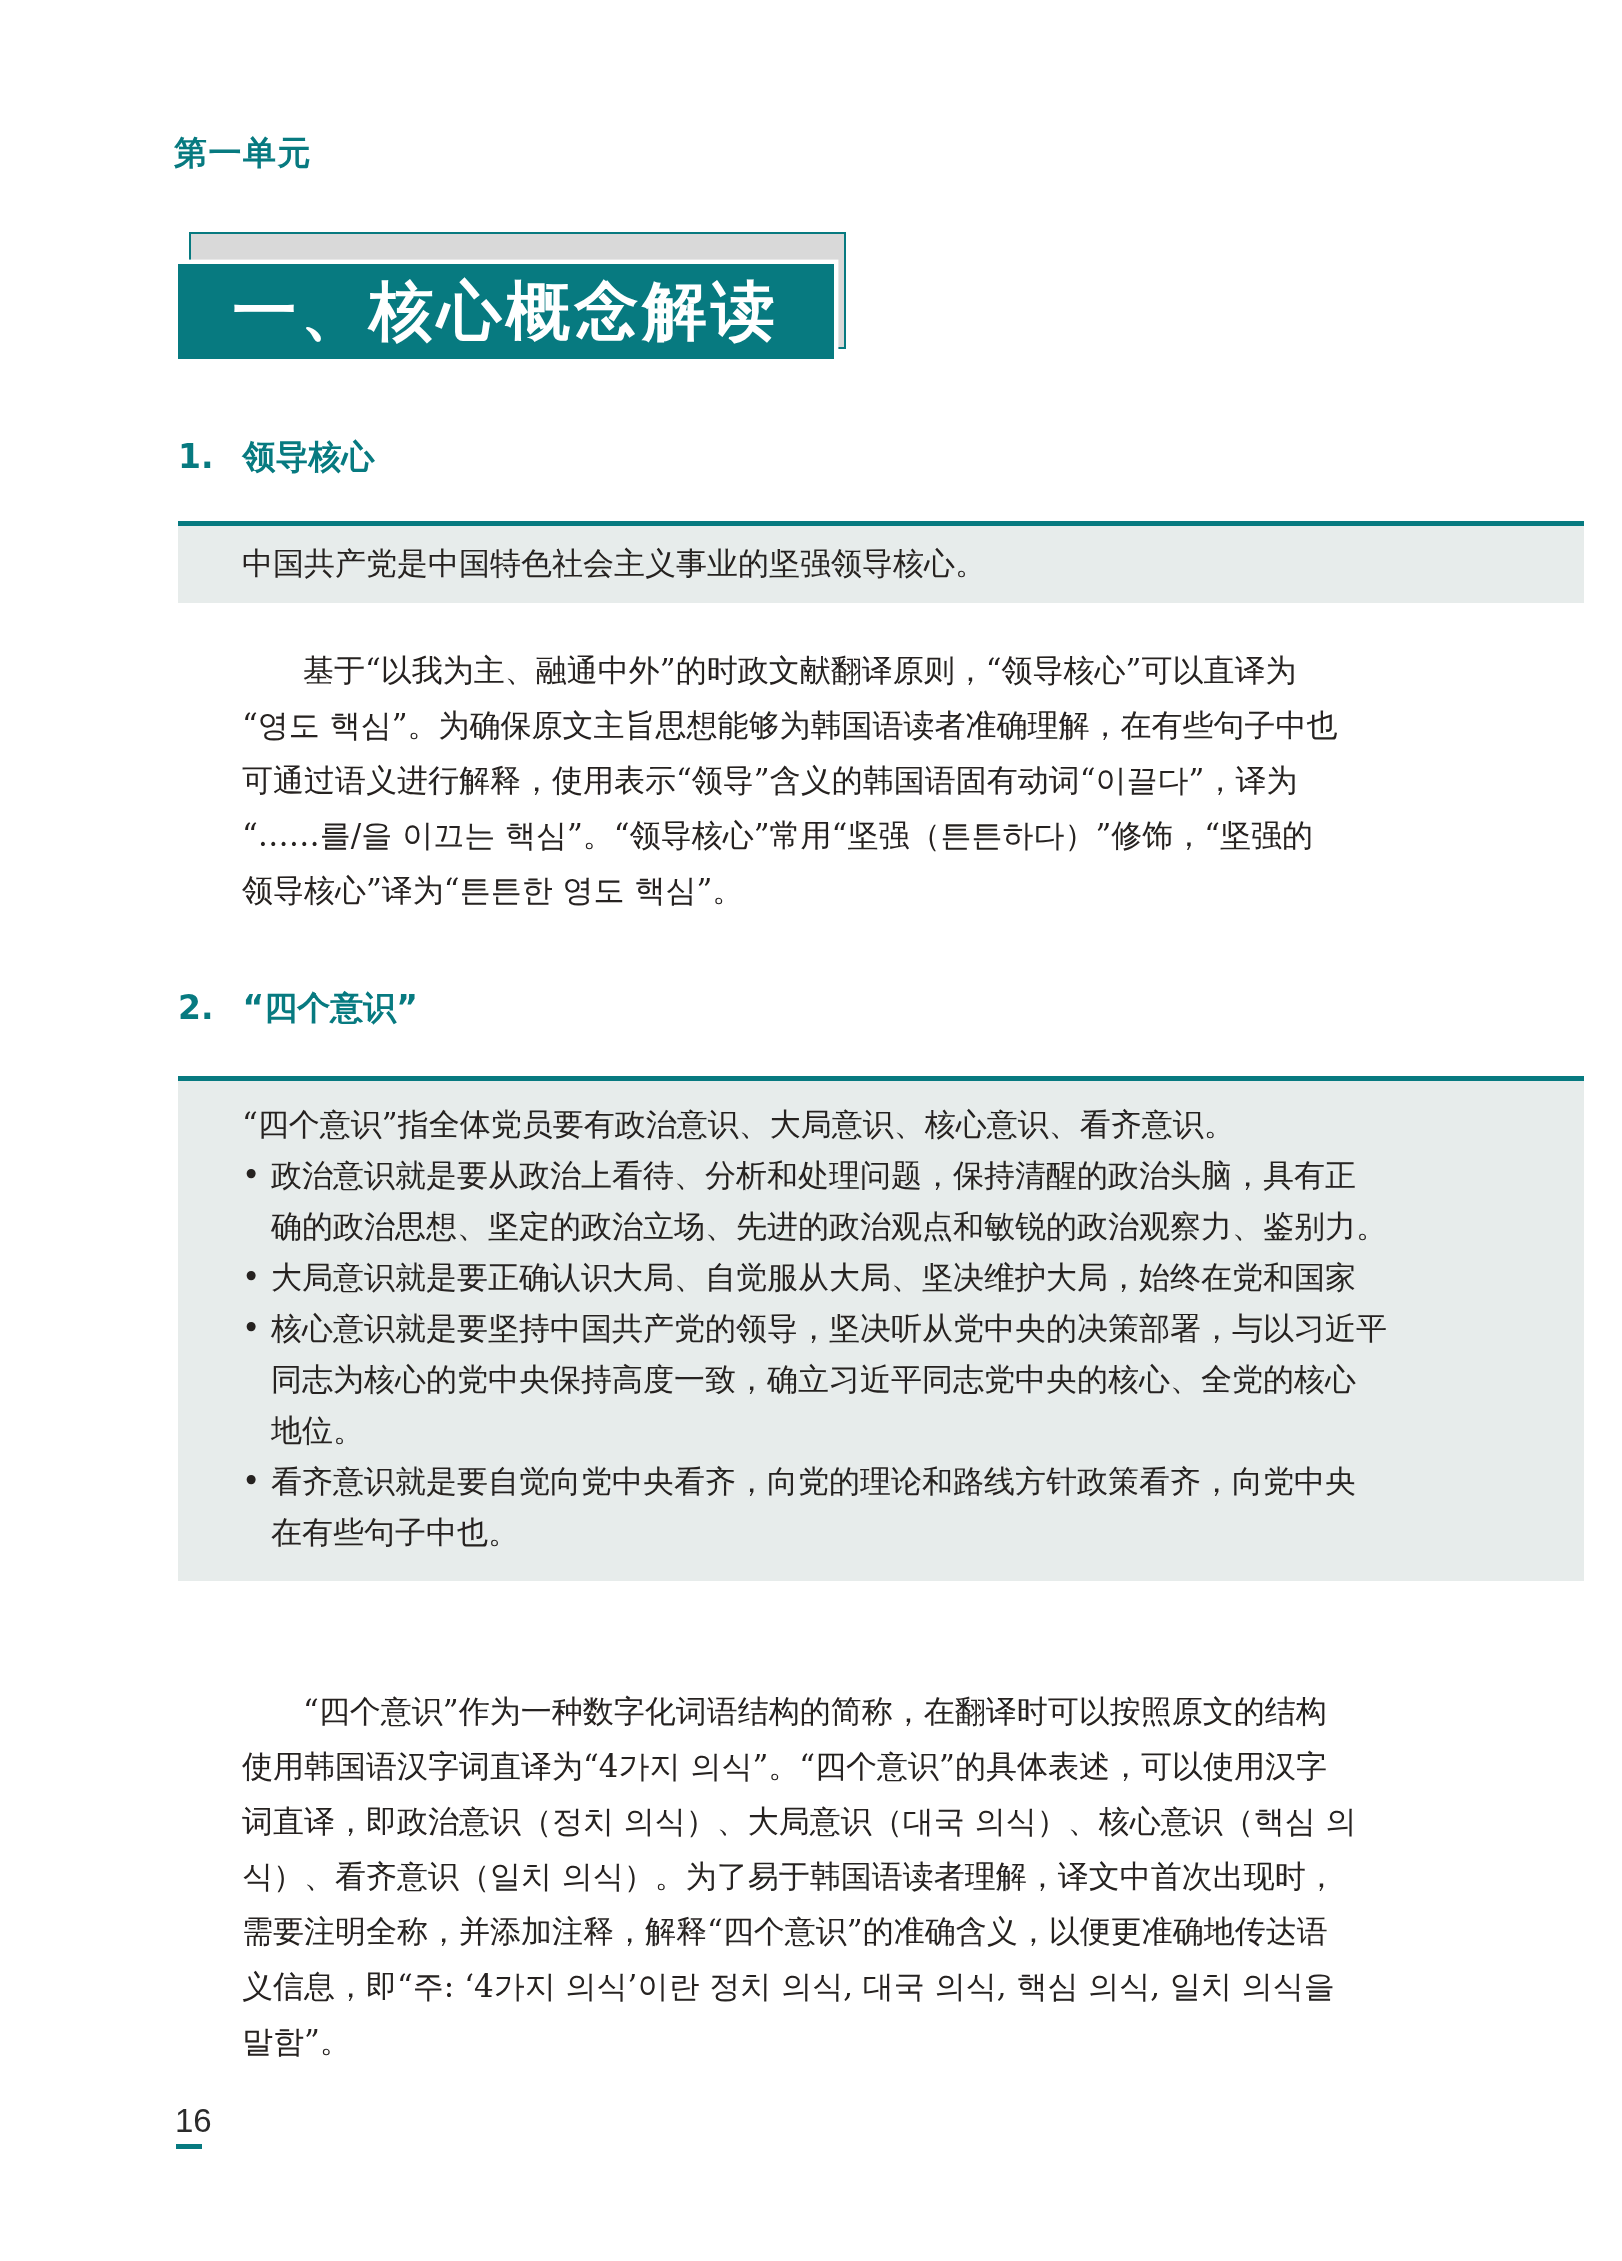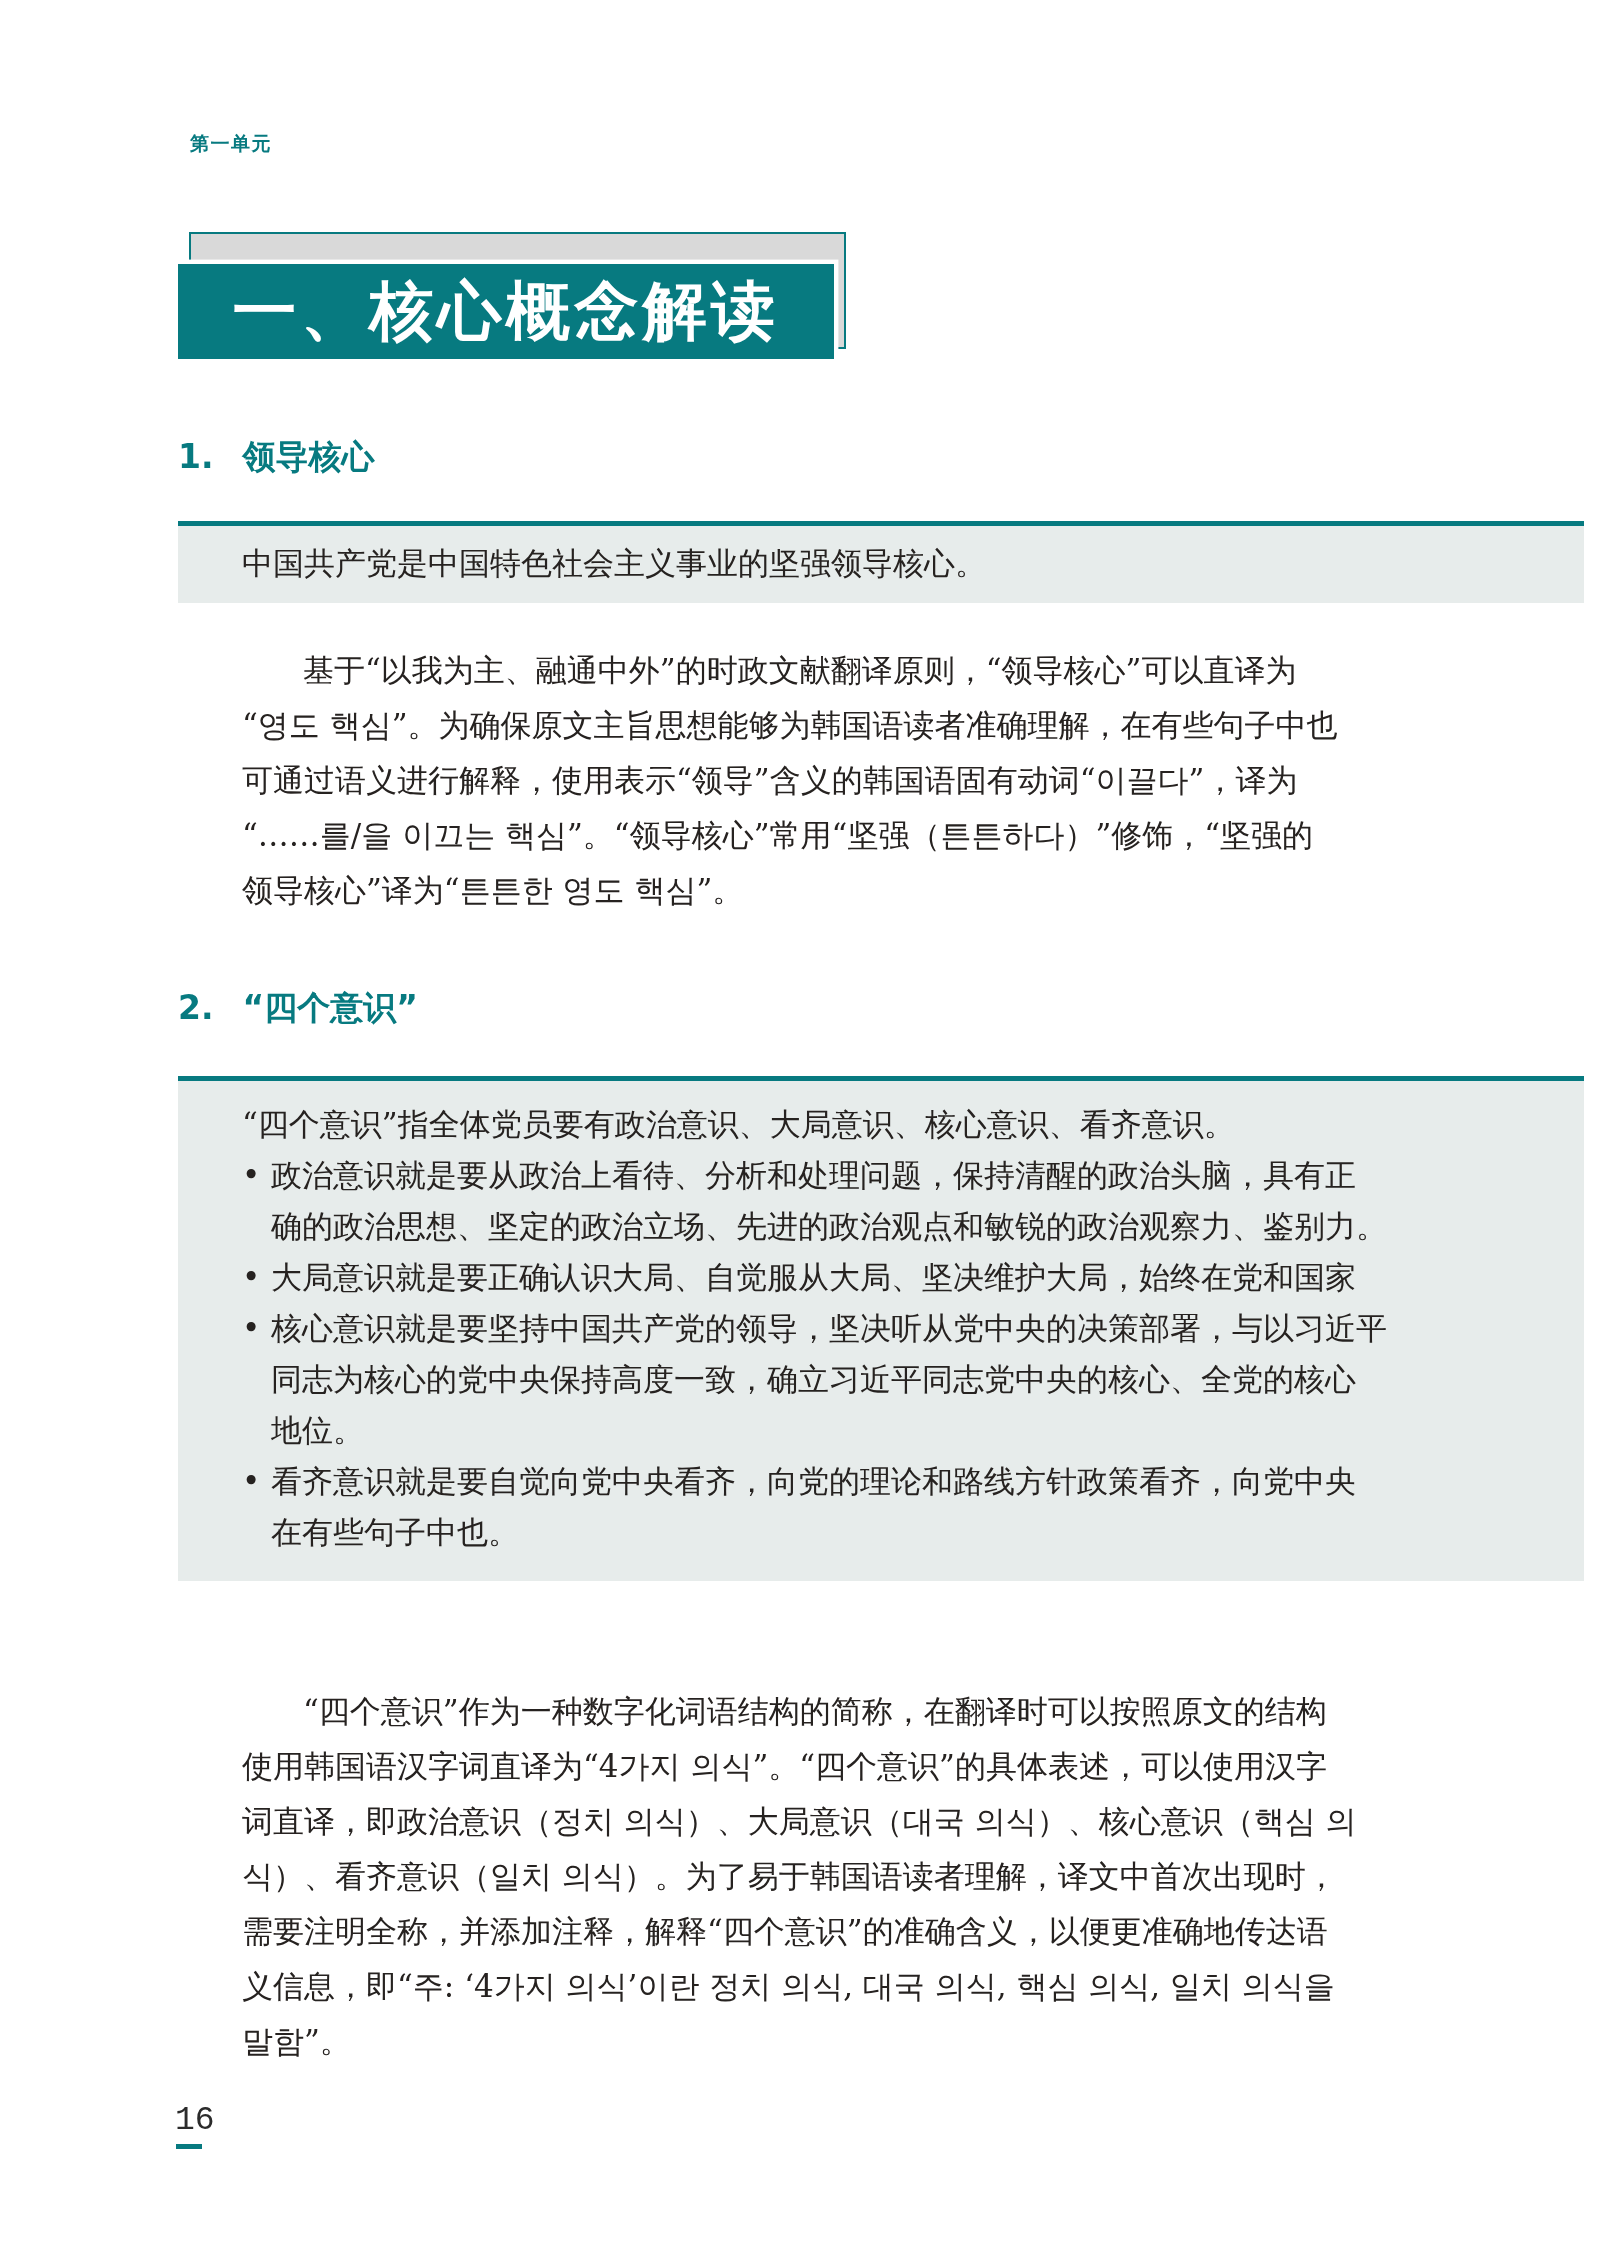--- a/index.html
+++ b/index.html
@@ -8,22 +8,22 @@
     width:1623px;
     height:2261px;
     background:#ffffff;
     overflow:hidden;
     font-family:"DejaVu Serif","Liberation Serif",serif;
     color:var(--text,#262220);
   }
   .sans{font-family:"DejaVu Sans","Liberation Sans",sans-serif;}
 
   .unit-label{
-    position:absolute;left:190px;top:131px;
-    font-size:19px;font-weight:bold;color:var(--teal,#077a80);
+    position:absolute;left:174px;top:131px;
+    font-size:33px;font-weight:bold;color:var(--teal,#077a80);
     letter-spacing:1.5px;
   }
 
   
   .banner-wrap{position:absolute;left:178px;top:232px;width:668px;height:127px;}
   .banner-shadow{
     position:absolute;right:0;top:0;width:653px;height:113px;
     background:var(--shadow,#d9d9d9);
     border:2.9px solid var(--teal,#077a80);
   }
@@ -66,21 +66,21 @@
   .para{
     position:absolute;left:242px;width:1207px;
     font-size:31px;line-height:55px;
   }
   #para-1{top:643px;}
   #para-2{top:1684px;}
 
   .page-num{
     position:absolute;left:175px;top:2102px;
     font-size:33px;line-height:38px;color:#2b2b2b;
-    font-family:Liberation Mono, monospace;
+    font-family:Liberation Sans, sans-serif;
   }
   .page-num .rule{
     width:26px;height:5.1px;background:var(--teal,#077a80);
     margin-top:4.4px;margin-left:0.7px;
   }
 </style>
 </head>
 <body>
 
 <div class="page" style="--teal: #077a80; --callout: #e7eceb; --shadow: #d9d9d9; --text: #262220;">

